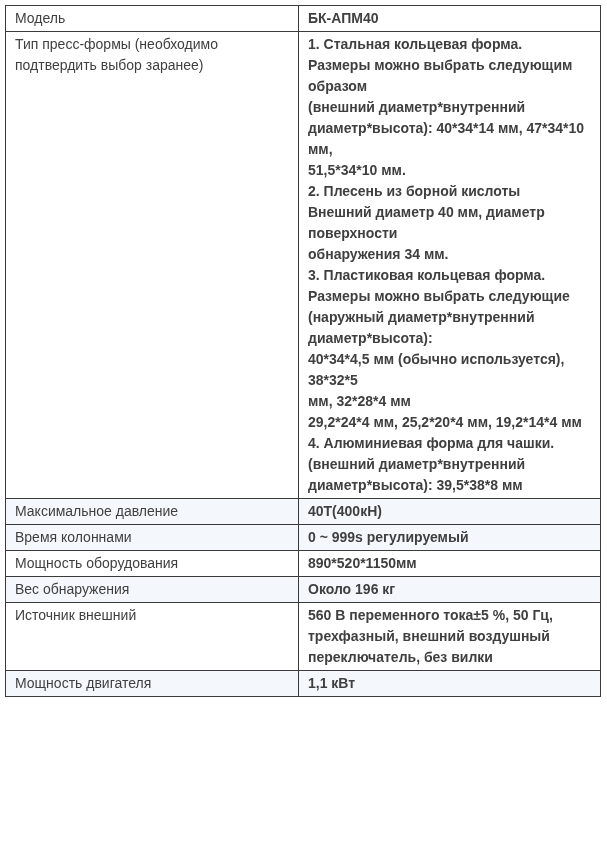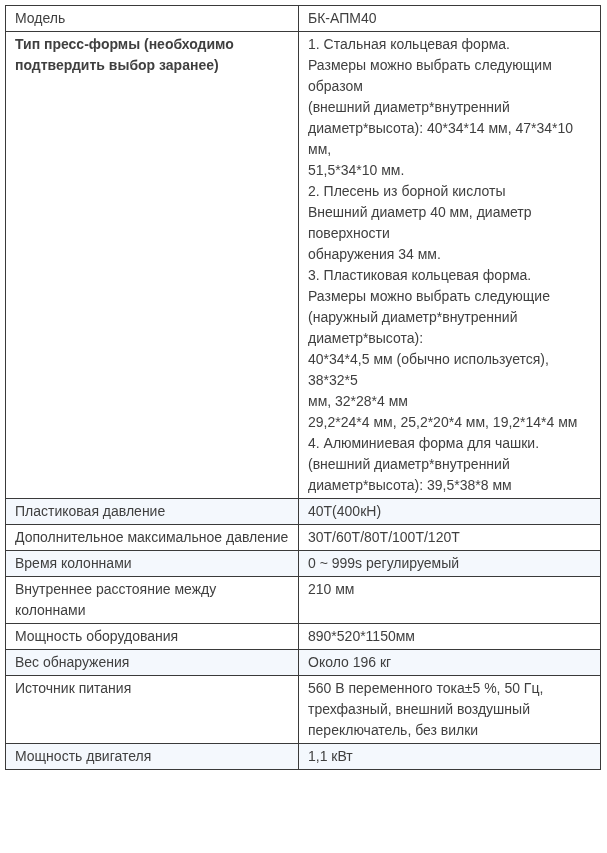--- a/index.html
+++ b/index.html
@@ -28,23 +28,23 @@
     font-size: 14px;
   }
   table.spec-table td {
     border: 1px solid var(--border);
     padding: 2px 9px;
     line-height: 21px;
     vertical-align: top;
     overflow: hidden;
   }
   td.label-cell { width: 274px; }
-  td.value-cell { white-space: pre-line; }
+  td.value-cell { white-space: pre-line; font-weight: bold; }
   tr.row-alt { background: var(--alt); }
-  td.v-middle { vertical-align: middle; font-weight: bold; }
+  td.v-middle { vertical-align: middle; }
 </style>
 </head>
 <body>
 
 <table class="spec-table">
   <tbody id="spec-tbody">
       <tr>
         <td class="label-cell">Модель</td>
         <td class="value-cell">БК-АПМ40</td>
       </tr>
@@ -63,45 +63,37 @@
 (наружный диаметр*внутренний
 диаметр*высота):
 40*34*4,5 мм (обычно используется), 38*32*5
 мм, 32*28*4 мм
 29,2*24*4 мм, 25,2*20*4 мм, 19,2*14*4 мм
 4. Алюминиевая форма для чашки.
 (внешний диаметр*внутренний
 диаметр*высота): 39,5*38*8 мм</td>
       </tr>
       <tr class="row-alt">
-        <td class="label-cell">Пластиковая давление</td>
+        <td class="label-cell">Максимальное давление</td>
         <td class="value-cell">40Т(400кН)</td>
-      </tr>
-      <tr>
-        <td class="label-cell">Дополнительное максимальное давление</td>
-        <td class="value-cell">30Т/60Т/80Т/100Т/120Т</td>
       </tr>
       <tr class="row-alt">
         <td class="label-cell">Время колоннами</td>
         <td class="value-cell">0 ~ 999s регулируемый</td>
-      </tr>
-      <tr>
-        <td class="label-cell">Внутреннее расстояние между колоннами</td>
-        <td class="value-cell">210 мм</td>
       </tr>
       <tr>
         <td class="label-cell">Мощность оборудования</td>
         <td class="value-cell">890*520*1150мм</td>
       </tr>
       <tr class="row-alt">
         <td class="label-cell">Вес обнаружения</td>
         <td class="value-cell">Около 196 кг</td>
       </tr>
       <tr>
-        <td class="label-cell">Источник питания</td>
+        <td class="label-cell">Источник внешний</td>
         <td class="value-cell">560 В переменного тока±5 %, 50 Гц,
 трехфазный, внешний воздушный
 переключатель, без вилки</td>
       </tr>
       <tr class="row-alt">
         <td class="label-cell">Мощность двигателя</td>
         <td class="value-cell">1,1 кВт</td>
       </tr>
     </tbody>
 </table>

